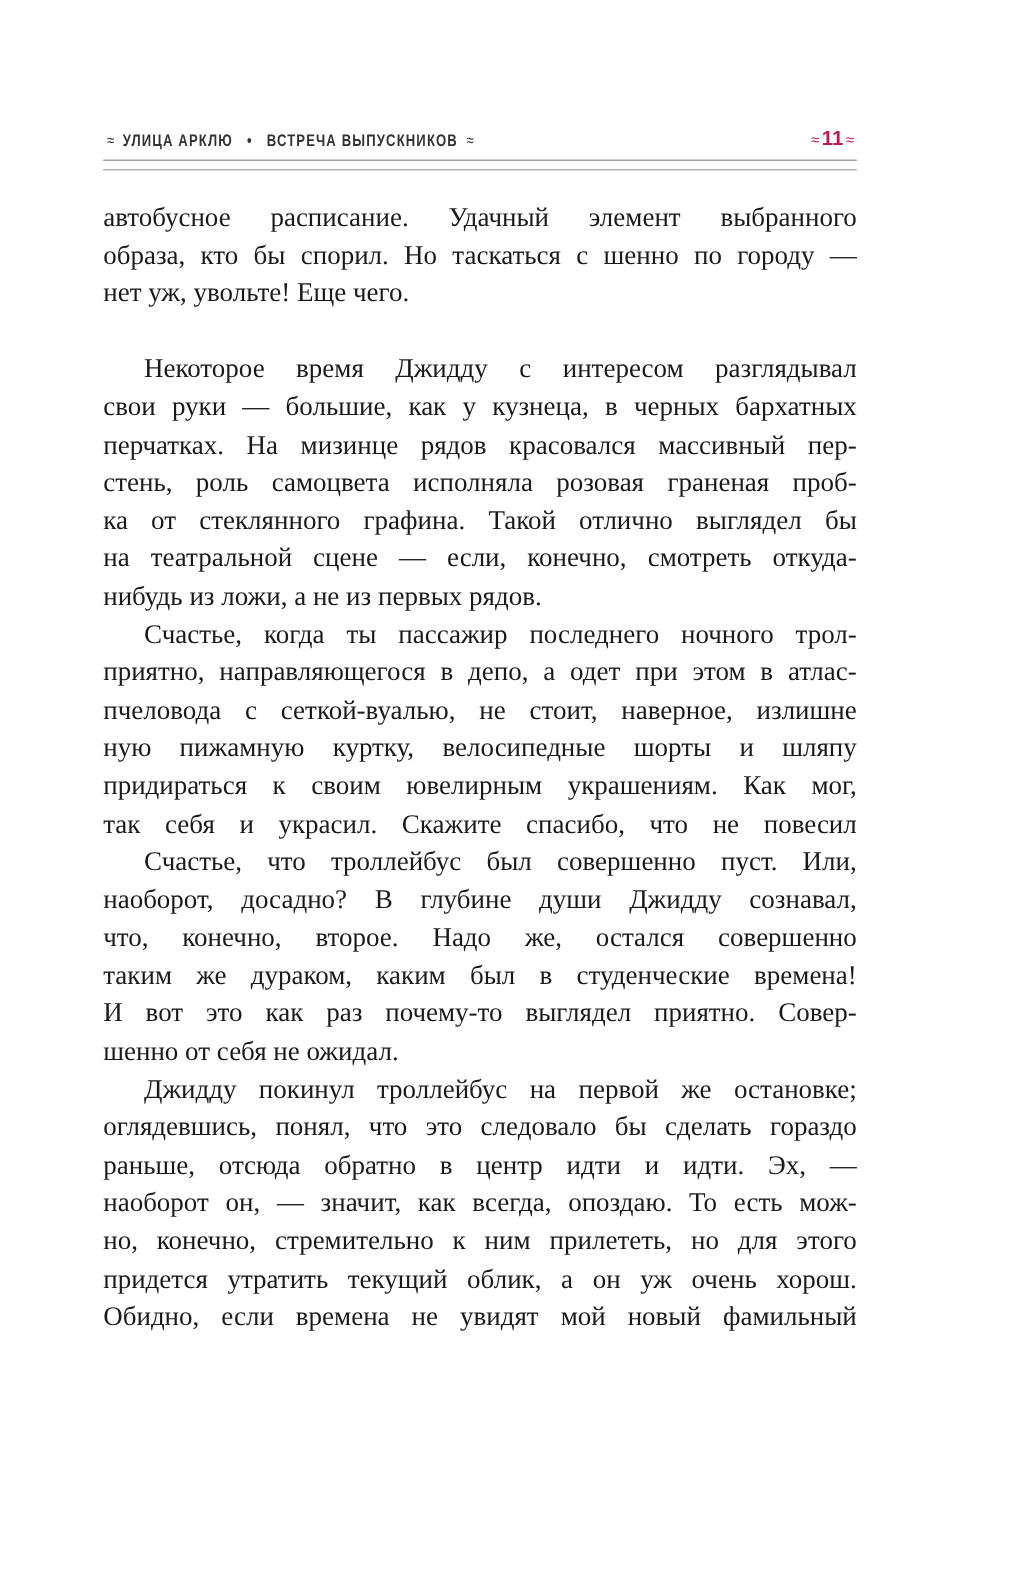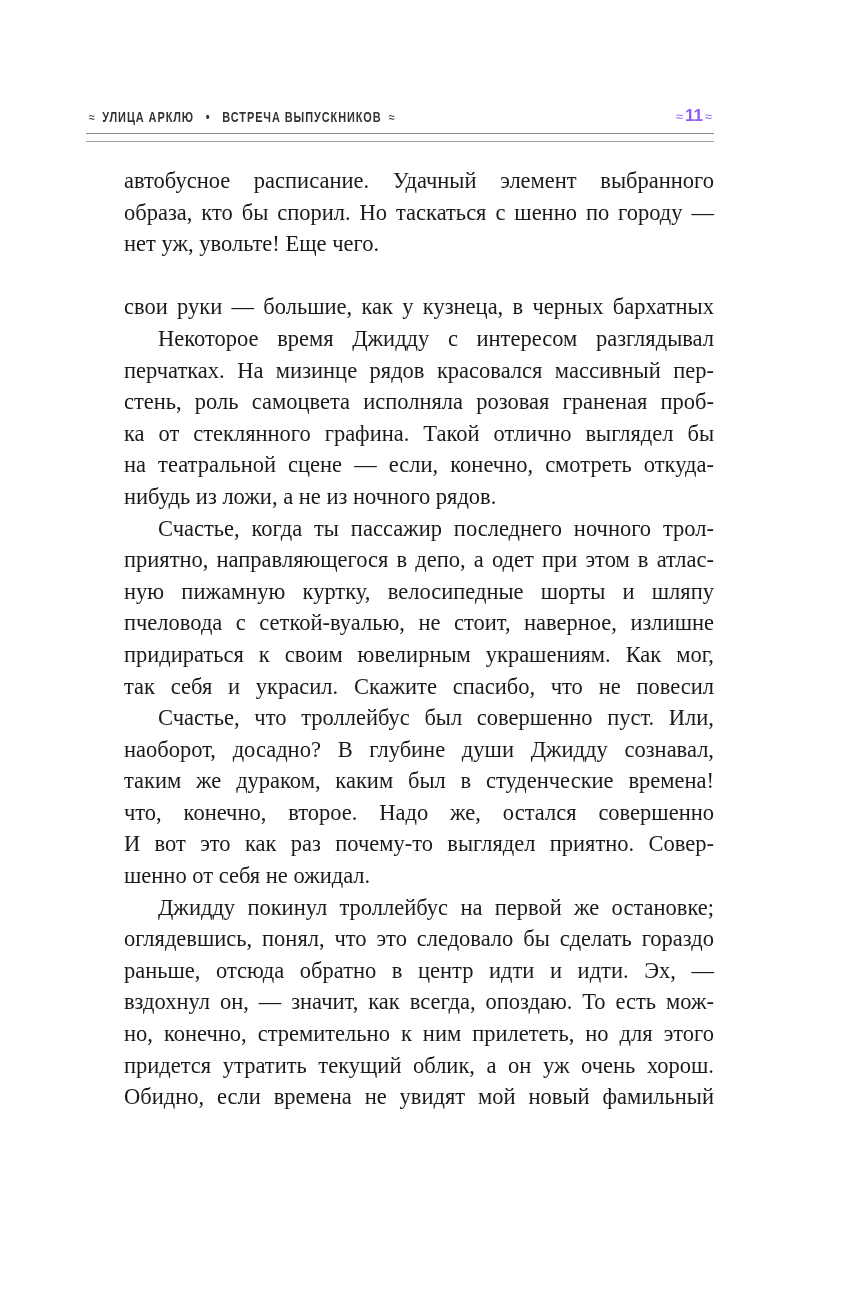--- a/index.html
+++ b/index.html
@@ -22,21 +22,21 @@
       transform-origin: left center;
     }
     .running-head {
       position: absolute; left: 0; top: 3px; white-space: nowrap; width: 805px;
     }
     .running-head .deco { font-weight: normal; letter-spacing: 0; margin: 0 4px; }
     .running-head .bullet { margin: 0 10px; }
     .page-number {
       position: absolute; right: 130px; top: 106px;
       font-family: "Liberation Sans", sans-serif;
-      font-weight: bold; font-size: 17px; color: #8b5cf6;
+      font-weight: bold; font-size: 17px; color: #be185d;
       white-space: nowrap;
     }
     .page-number .deco { font-weight: normal; font-size: 13px; margin: 0 2px; }
     .rule {
       position: absolute; left: 86px; width: 628px; height: 0;
       border-top: 1.5px solid #8a8a8a;
     }
     .rule.r1 { top: 133px; }
     .rule.r2 { top: 141px; border-top-width: 1px; border-top-color: #a0a0a0; }
 
@@ -44,21 +44,21 @@
       position: absolute; left: 86px; top: 165px; width: 628px;
       font-family: "Liberation Serif", serif;
       font-size: 22.5px;
       line-height: 31.6px;
       color: #1a1a1a;
       text-align: justify;
     }
     .text-block p { margin: 0; }
     .text-block p.indent { text-indent: 34px; }
     .text-block p.gap-before { margin-top: 31.6px; }
-    .line { display: block; text-align: justify; text-align-last: justify; white-space: nowrap; margin-left: 38px; }
+    .line { display: block; text-align: justify; text-align-last: justify; white-space: nowrap; }
     .line.last { text-align-last: left; }
   </style>
 </head>
 <body>
 
 <div class="page-header">
   <div class="running-head">
     <span class="deco">≈</span>
     <span>УЛИЦА АРКЛЮ</span>
     <span class="bullet">•</span>
@@ -76,49 +76,49 @@
 
 <div class="text-block">
 
   <p>
     <span class="line">автобусное расписание. Удачный элемент выбранного</span>
     <span class="line">образа, кто бы спорил. Но таскаться с шенно по городу —</span>
     <span class="line last">нет уж, увольте! Еще чего.</span>
   </p>
 
   <p class="indent gap-before">
+    <span class="line" style="padding-left:34px;text-indent:0">Некоторое время Джидду с интересом разглядывал</span>
     <span class="line" style="text-indent:0">свои руки — большие, как у кузнеца, в черных бархатных</span>
-    <span class="line" style="padding-left:34px;text-indent:0">Некоторое время Джидду с интересом разглядывал</span>
     <span class="line" style="text-indent:0">перчатках. На мизинце рядов красовался массивный пер-</span>
     <span class="line" style="text-indent:0">стень, роль самоцвета исполняла розовая граненая проб-</span>
     <span class="line" style="text-indent:0">ка от стеклянного графина. Такой отлично выглядел бы</span>
     <span class="line" style="text-indent:0">на театральной сцене — если, конечно, смотреть откуда-</span>
-    <span class="line last" style="text-indent:0">нибудь из ложи, а не из ночного рядов.</span>
+    <span class="line last" style="text-indent:0">нибудь из ложи, а не из первых рядов.</span>
   </p>
 
   <p>
     <span class="line" style="padding-left:34px">Счастье, когда ты пассажир последнего ночного трол-</span>
     <span class="line">приятно, направляющегося в депо, а одет при этом в атлас-</span>
+    <span class="line">пчеловода с сеткой-вуалью, не стоит, наверное, излишне</span>
     <span class="line">ную пижамную куртку, велосипедные шорты и шляпу</span>
-    <span class="line">пчеловода с сеткой-вуалью, не стоит, наверное, излишне</span>
     <span class="line">придираться к своим ювелирным украшениям. Как мог,</span>
     <span class="line">так себя и украсил. Скажите спасибо, что не повесил</span>
   </p>
 
   <p>
     <span class="line" style="padding-left:34px">Счастье, что троллейбус был совершенно пуст. Или,</span>
     <span class="line">наоборот, досадно? В глубине души Джидду сознавал,</span>
+    <span class="line">что, конечно, второе. Надо же, остался совершенно</span>
     <span class="line">таким же дураком, каким был в студенческие времена!</span>
-    <span class="line">что, конечно, второе. Надо же, остался совершенно</span>
     <span class="line">И вот это как раз почему-то выглядел приятно. Совер-</span>
     <span class="line last">шенно от себя не ожидал.</span>
   </p>
 
   <p>
     <span class="line" style="padding-left:34px">Джидду покинул троллейбус на первой же остановке;</span>
     <span class="line">оглядевшись, понял, что это следовало бы сделать гораздо</span>
     <span class="line">раньше, отсюда обратно в центр идти и идти. Эх, —</span>
-    <span class="line">вздохнул он, — значит, как всегда, опоздаю. То есть мож-</span>
+    <span class="line">наоборот он, — значит, как всегда, опоздаю. То есть мож-</span>
     <span class="line">но, конечно, стремительно к ним прилететь, но для этого</span>
     <span class="line">придется утратить текущий облик, а он уж очень хорош.</span>
     <span class="line">Обидно, если времена не увидят мой новый фамильный</span>
   </p>
 </div>
 
 </body></html>

